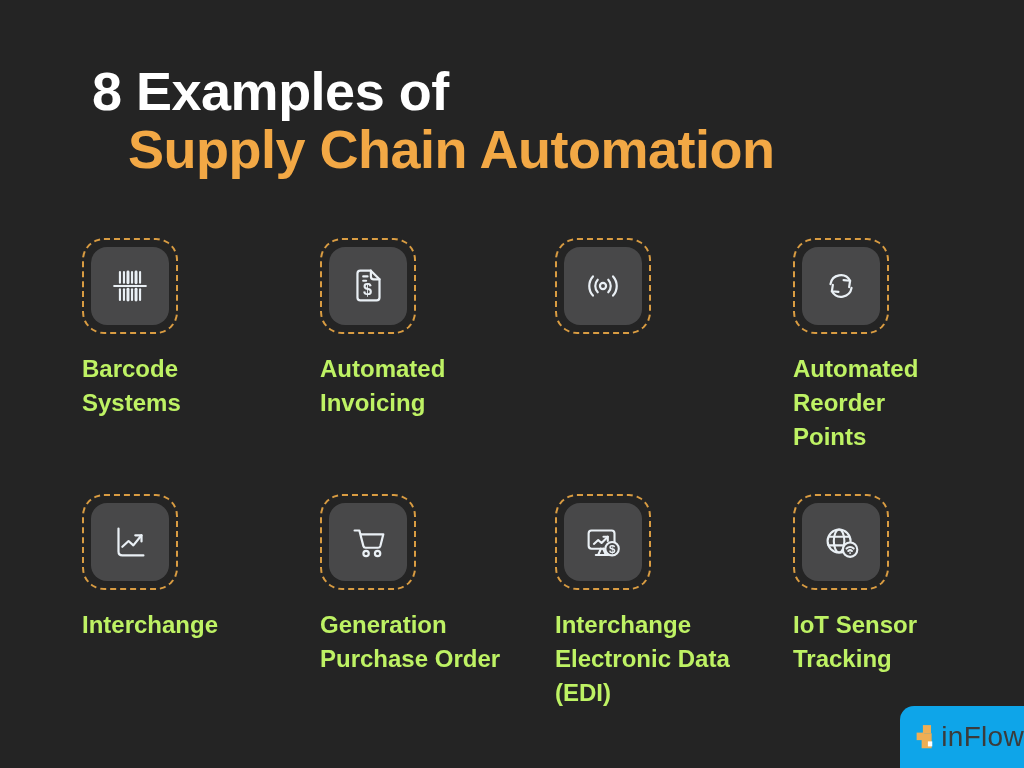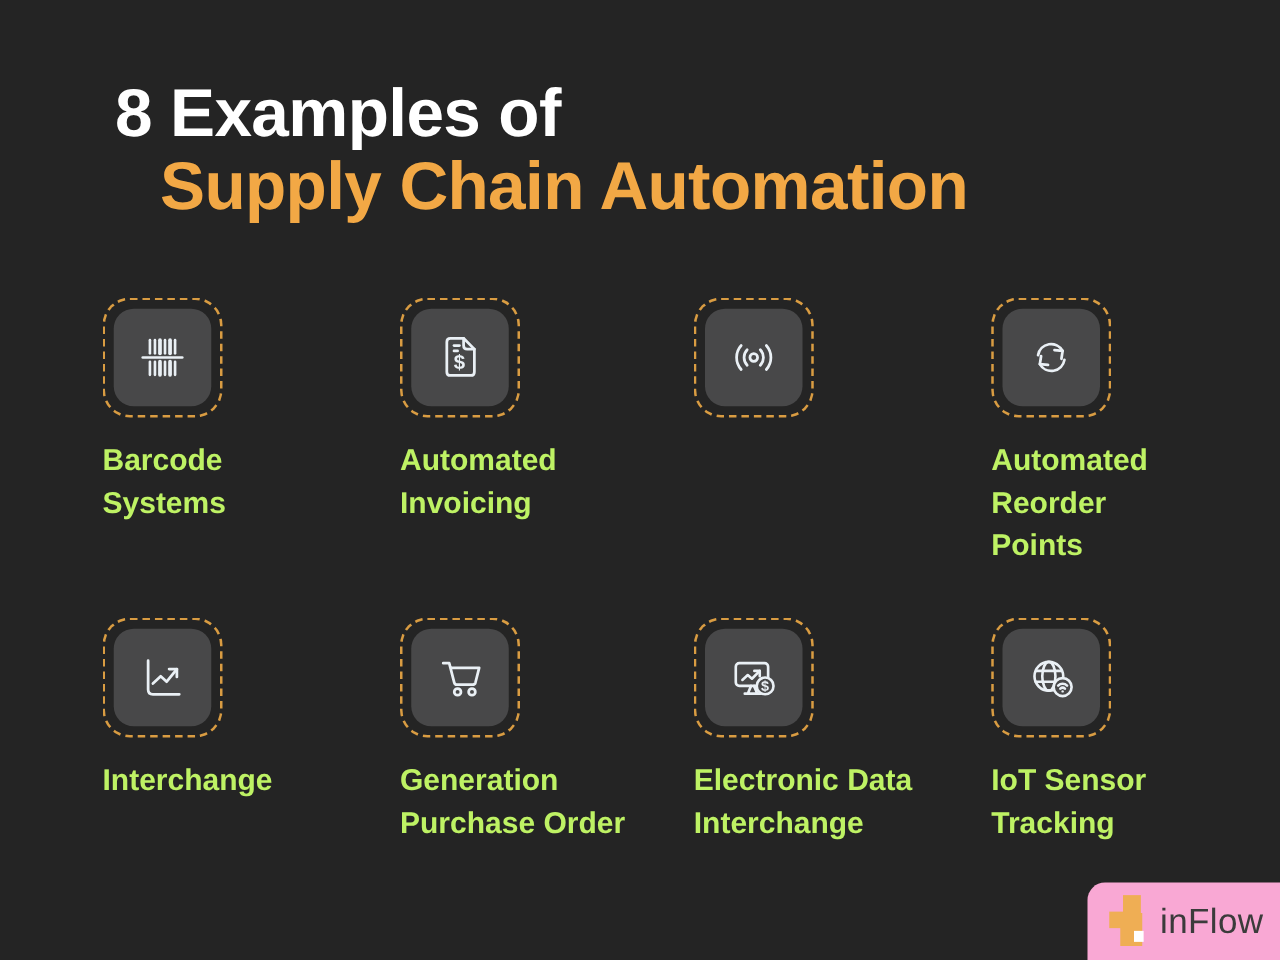--- a/index.html
+++ b/index.html
@@ -29,22 +29,22 @@
     width:78px;height:78px;background:#484849;border-radius:16px;
     display:flex;align-items:center;justify-content:center;
   }
   .label{
     margin-top:18px;
     color:#bef264;font-weight:bold;font-size:24px;line-height:34px;
   }
   .label div{min-height:0;}
   svg.ic{display:block;}
   .logo{
-    position:absolute;right:0;bottom:0;width:154px;height:62px;
-    background:#f9a8d4;border-radius:14px 0 0 0;
+    position:absolute;right:0;bottom:0;width:124px;height:62px;
+    background:#0ea5e9;border-radius:14px 0 0 0;
     display:flex;align-items:center;padding-left:16px;box-sizing:border-box;gap:4px;
   }
   .logo-text{
     color:#3b3b3b;font-size:28px;font-weight:400;letter-spacing:0.3px;
   }
 </style>
 </head>
 <body>
 
 <div class="canvas">
@@ -177,22 +177,23 @@
             <rect x="9" y="12" width="27" height="19" rx="3"></rect>
             <path d="M19 37.5 l2.8 -6.5 M27 37.5 l-2.8 -6.5 M16.5 37.5 h13"></path>
             <path d="M14.5 26 l4.5 -4 l3.5 3 l6.5 -6.5"></path>
             <path d="M24.5 18.5 H29 V23"></path>
             <circle cx="33.5" cy="31" r="7" fill="#484849"></circle>
             <text x="33.5" y="35.3" text-anchor="middle" stroke="none" fill="#EAF0F5" font-family="Liberation Sans, sans-serif" font-size="12" font-weight="bold">$</text>
           </svg>
         </div>
       </div>
       <div class="label">
+        <div>Interchange</div>
         <div>Electronic Data</div>
-        <div>Interchange</div>
+        <div>(EDI)</div>
       </div>
     </div>
 
     <div class="cell">
       <div class="tile-wrap">
         <div class="tile">
           <svg class="ic" width="46" height="46" viewBox="0 0 48 48" fill="none" stroke="#EAF0F5" stroke-width="2.2" stroke-linecap="round">
             <circle cx="22" cy="23" r="12"></circle>
             <ellipse cx="22" cy="23" rx="5.5" ry="12"></ellipse>
             <line x1="11.5" y1="18.5" x2="32.5" y2="18.5"></line>

